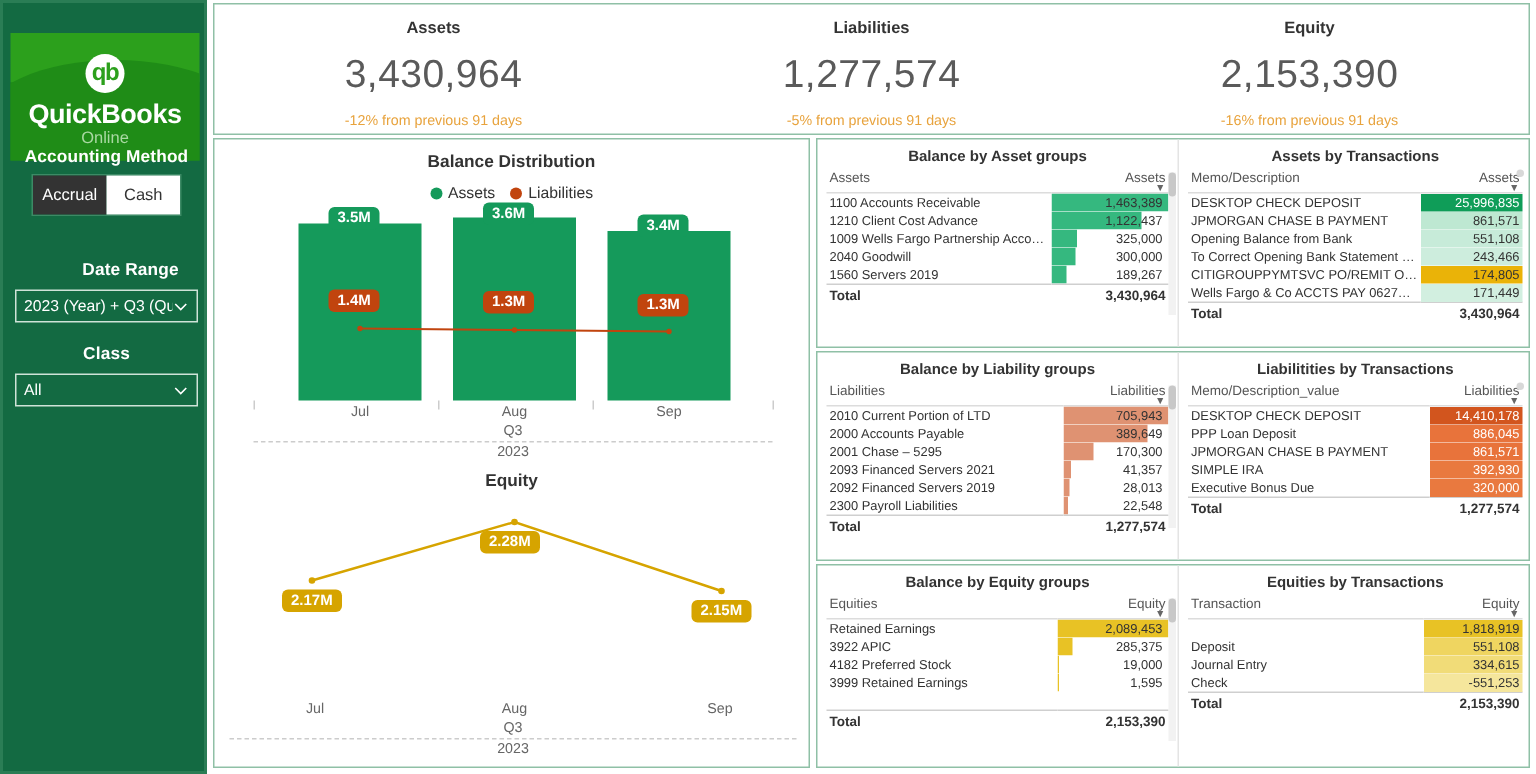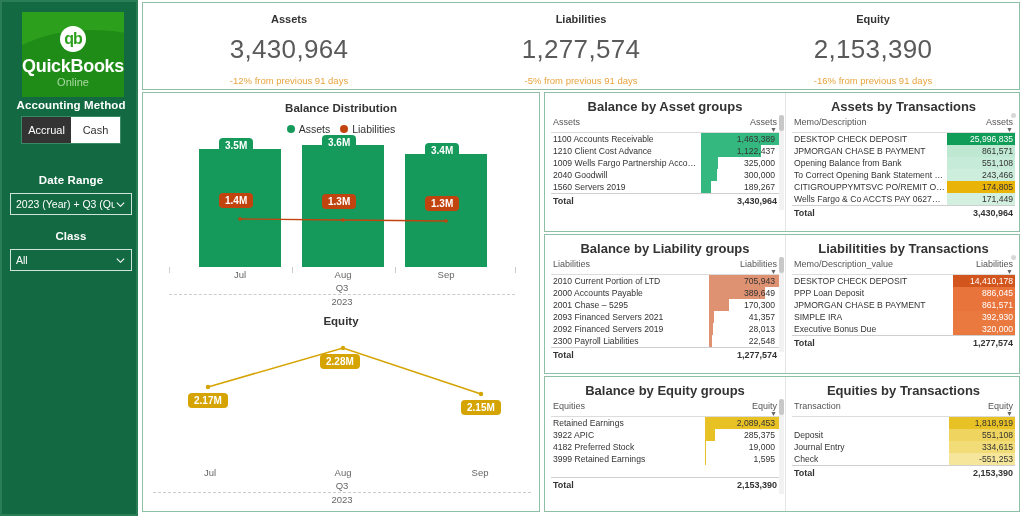--- a/index.html
+++ b/index.html
@@ -13,24 +13,23 @@
 
   
   #sidebar {
     width: 138px; height: 516px;
     background: #136A42;
     position: relative;
     flex: 0 0 138px;
     border: 2px solid #2a7d55;
   }
   .qb-logo-box {
-    position: absolute; left: 5px; top: 10px; width: 102px; height: 85px;
+    position: absolute; left: 5px; top: 20px; width: 126px; height: 85px;
     background: linear-gradient(180deg,#2CA01C 0%, #2CA01C 38%, #1f8c17 39%, #1f8c17 100%);
     overflow: hidden;
-    margin-left: 15px;
   }
   .qb-logo-box::before{
     content:""; position:absolute; left:-20px; top:18px; width:180px; height:70px;
     background:#1f8c17; border-radius:50% 50% 0 0 / 60% 60% 0 0;
   }
   .qb-mark {
     position: absolute; left: 50%; top: 14px; transform: translateX(-50%);
     width: 26px; height: 26px; border-radius: 50%;
     background:#fff; color:#2CA01C; font-weight: bold; font-size: 16px;
     line-height: 26px; text-align:center; letter-spacing:-1px;
@@ -50,21 +49,21 @@
   #acct-label { position:absolute; top:97px; left:0; width:138px; }
   .seg-wrap { position:absolute; top:114px; left:19px; display:flex; width:100px; height:28px;
     border:1px solid #3c8a65; }
   .seg {
     flex:1; display:flex; align-items:center; justify-content:center;
     font-size:11px; cursor:pointer;
   }
   .seg.selected { background:#333333; color:#ffffff; }
   .seg.unselected { background:#ffffff; color:#333333; }
 
-  #date-label { position:absolute; top:172px; left:0; width:138px; }
+  #date-label { position:absolute; top:172px; left:16px; width:138px; }
   #class-label { position:absolute; top:228px; left:0; width:138px; }
   .dropdown {
     position:absolute; left:8px; width:122px; height:22px;
     border:1px solid #cfe3d8; background:transparent; color:#ffffff;
     font-size:10.5px; display:flex; align-items:center; padding:0 5px;
     cursor:pointer;
   }
   #date-dd { top:191px; }
   #class-dd { top:247px; }
   .dropdown .dd-text { flex:1; overflow:hidden; white-space:nowrap; }
@@ -106,21 +105,21 @@
   .axis-tickmark { position:absolute; border-left:1px dashed #cccccc; height:6px; }
 
   
   .tbl-panel { background:#fff; border:1.5px solid #8fc0a6; position:absolute; }
   #tbl-row1 { left:406px; top:92px; width:476px; height:140px; }
   #tbl-row2 { left:406px; top:234px; width:476px; height:140px; }
   #tbl-row3 { left:406px; top:376px; width:476px; height:136px; }
   .tbl-half { position:absolute; top:0; height:100%; padding:4px 6px 0 6px; }
   .tbl-half.left { left:0; width:240px; }
   .tbl-half.right { left:240px; width:236px; border-left:1px solid #e4e4e4; }
-  .tbl-title { text-align:center; font-size:13px; font-weight:bold; color:#333; margin:2px 0 3px; }
+  .tbl-title { text-align:center; font-size:10px; font-weight:bold; color:#333; margin:2px 0 3px; }
   table.grid { width:100%; border-collapse:collapse; font-size:8.6px; color:#333; table-layout:fixed; }
   table.grid th {
     font-weight:normal; color:#555; font-size:9px; text-align:left;
     padding:0 2px 5px 2px; border-bottom:1px solid #dcdcdc; vertical-align:bottom;
   }
   table.grid th.num { text-align:right; position:relative; }
   table.grid th.num .sortcaret {
     position:absolute; right:2px; bottom:-1px; font-size:7px; color:#666;
   }
   table.grid td { padding:1px 2px; vertical-align:top; overflow:hidden; white-space:nowrap; text-overflow:ellipsis;}

